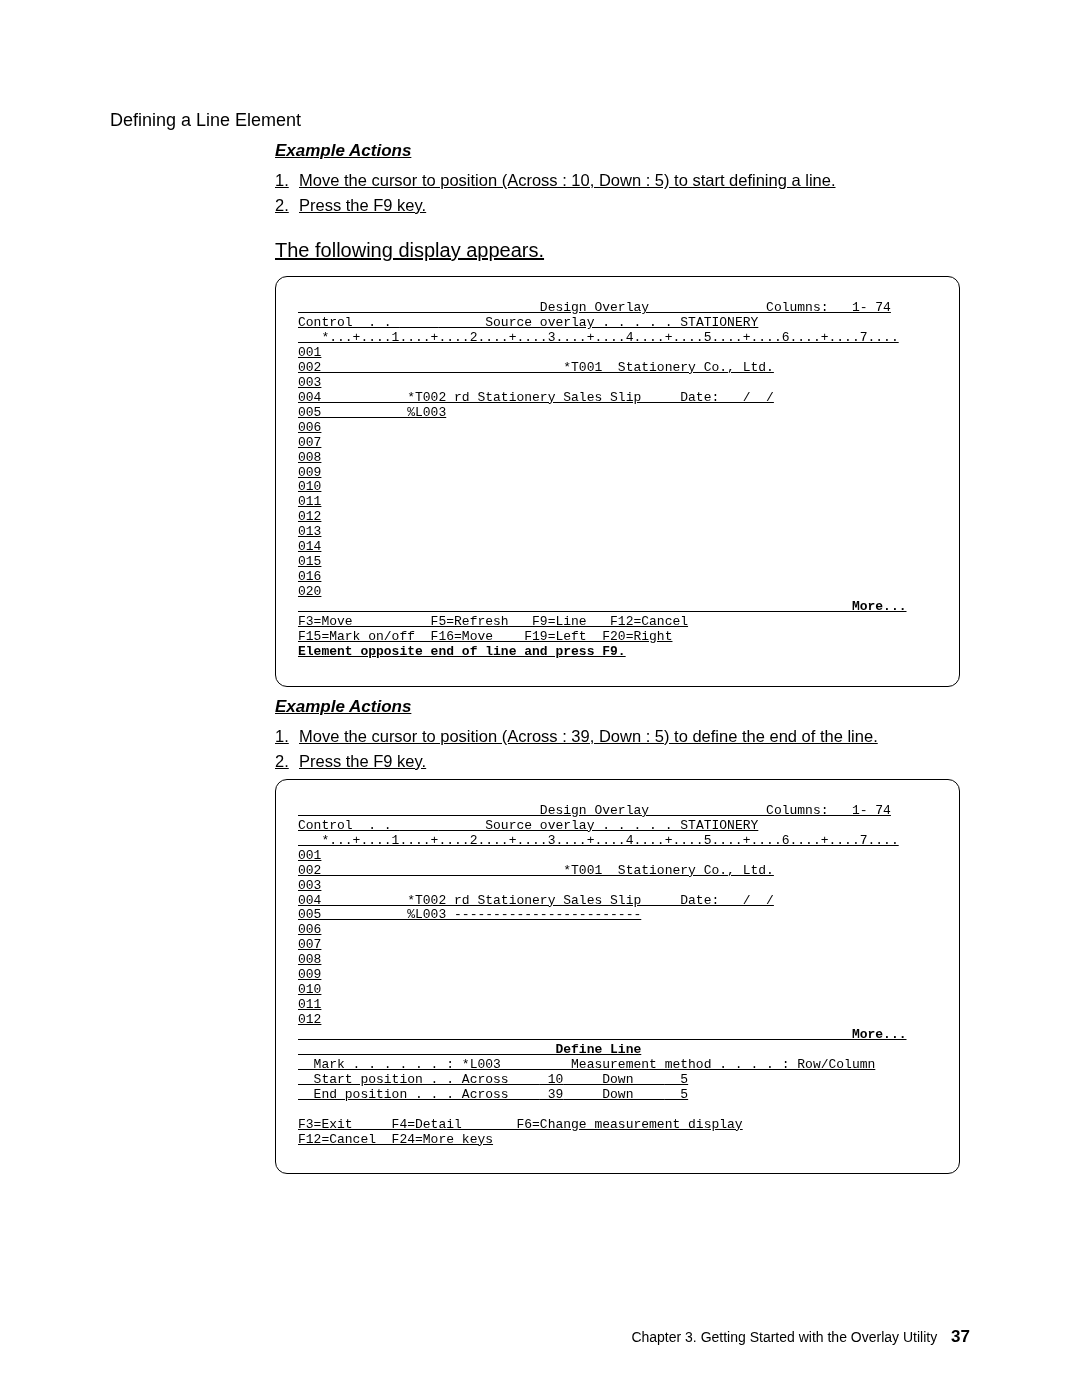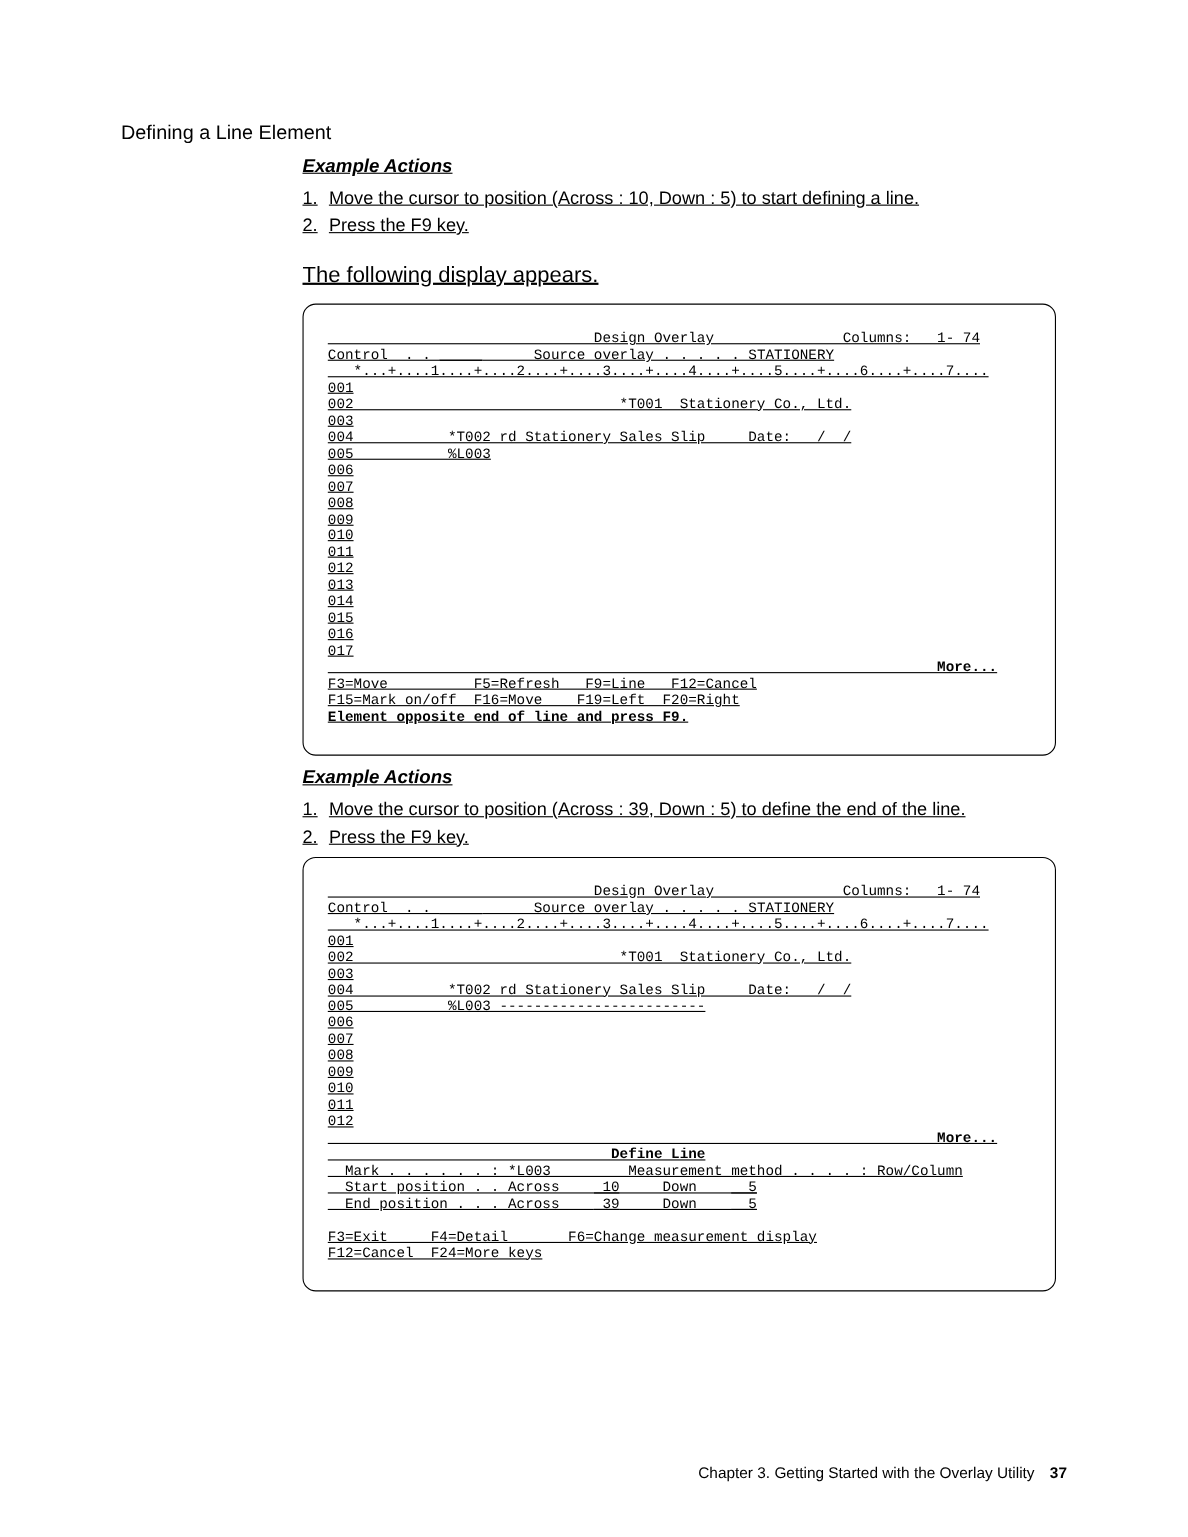--- a/index.html
+++ b/index.html
@@ -68,21 +68,21 @@
       text-decoration: underline;
     }
     .footer {
       position: absolute;
       bottom: 50px;
       right: 110px;
       font-size: 14px;
     }
     .footer .pagenum {
       font-weight: bold;
-      font-size: 14px;
+      font-size: 17px;
       margin-left: 10px;
     }
   </style>
 </head>
 <body>
 
 <h1 class="main-heading">Defining a Line Element</h1>
 
 <div class="content-block">
   <div class="subheading">Example Actions</div>
@@ -109,21 +109,21 @@
 <span>007</span>
 <span>008</span>
 <span>009</span>
 <span>010</span>
 <span>011</span>
 <span>012</span>
 <span>013</span>
 <span>014</span>
 <span>015</span>
 <span>016</span>
-<span>017</span>
+<span>020</span>
 <span class="bold">                                                                       More...</span>
 <span>F3=Move          F5=Refresh   F9=Line   F12=Cancel</span>
 <span>F15=Mark on/off  F16=Move    F19=Left  F20=Right</span>
 <span class="bold">Element opposite end of line and press F9.</span></div>
 
   <div class="subheading">Example Actions</div>
   <div class="list-item">
     <span class="list-num">1.</span>
     <span class="list-text">Move the cursor to position (Across : 39, Down : 5) to define the end of the line.</span>
   </div>

